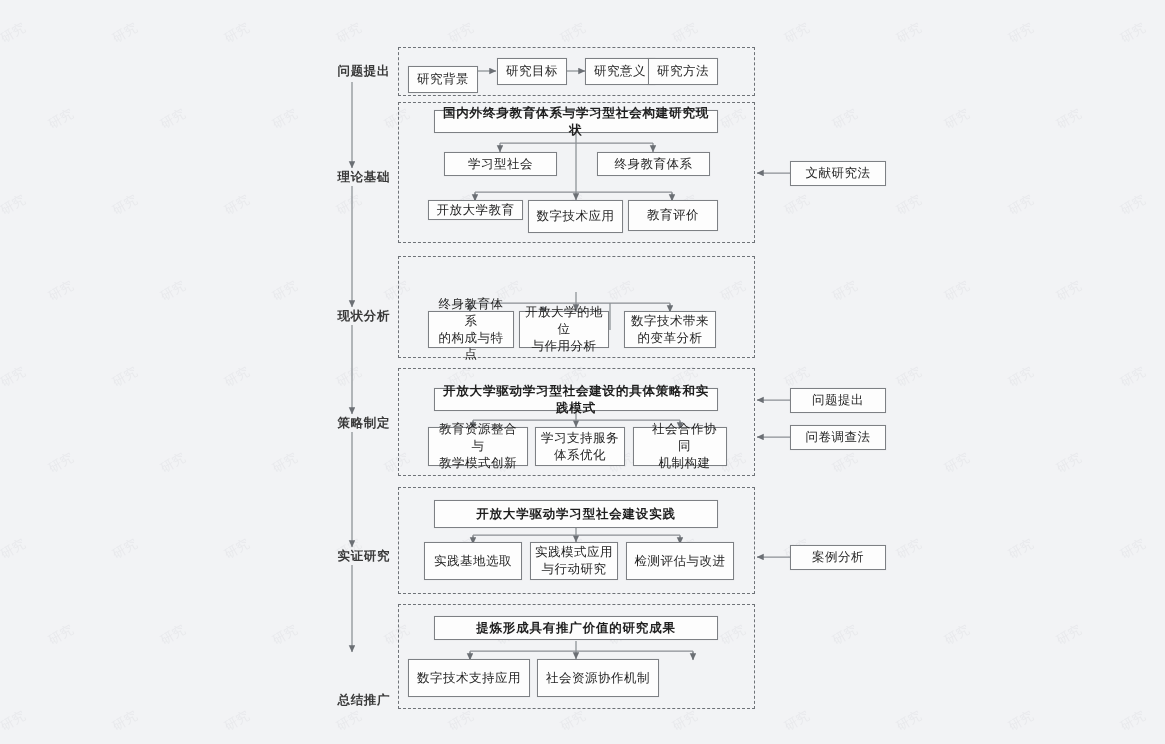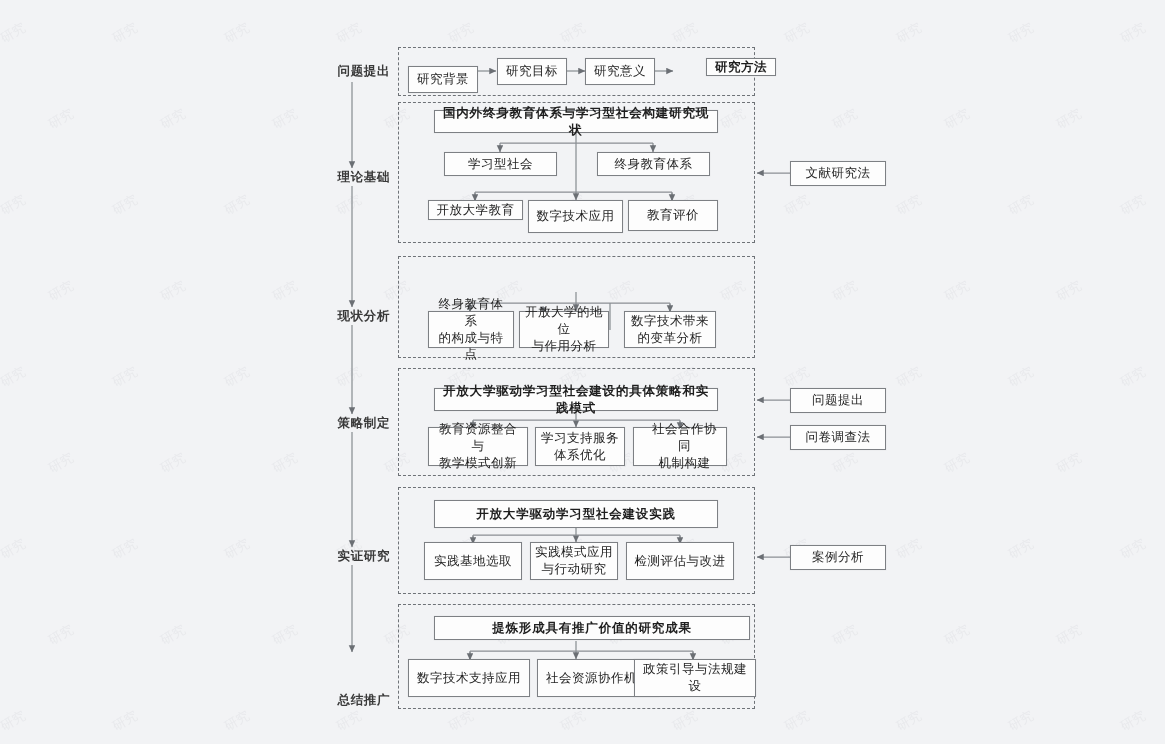--- a/index.html
+++ b/index.html
@@ -253,21 +253,21 @@
   <div class="section-box" style="left:398px; top:47px;  width:357px; height:49px;"></div>
   <div class="section-box" style="left:398px; top:102px; width:357px; height:141px;"></div>
   <div class="section-box" style="left:398px; top:256px; width:357px; height:102px;"></div>
   <div class="section-box" style="left:398px; top:368px; width:357px; height:108px;"></div>
   <div class="section-box" style="left:398px; top:487px; width:357px; height:107px;"></div>
   <div class="section-box" style="left:398px; top:604px; width:357px; height:105px;"></div>
 
   <div class="node" style="left:408px; top:58px; width:70px; height:27px;margin-top:8px;">研究背景</div>
   <div class="node" style="left:497px; top:58px; width:70px; height:27px;">研究目标</div>
   <div class="node" style="left:585px; top:58px; width:70px; height:27px;">研究意义</div>
-  <div class="node" style="left:706px; top:58px; width:70px; height:18px;font-weight:bold;">研究方法</div>
+  <div class="node" style="left:648px; top:58px; width:70px; height:27px;">研究方法</div>
 
   <div class="node head" style="left:434px; top:110px; width:284px; height:23px;">国内外终身教育体系与学习型社会构建研究现状</div>
   <div class="node" style="left:444px; top:152px; width:113px; height:24px;">学习型社会</div>
   <div class="node" style="left:597px; top:152px; width:113px; height:24px;">终身教育体系</div>
   <div class="node" style="left:428px; top:200px; width:95px; height:20px;">开放大学教育</div>
   <div class="node" style="left:528px; top:200px; width:95px; height:33px;">数字技术应用</div>
   <div class="node" style="left:628px; top:200px; width:90px; height:31px;">教育评价</div>
 
   <div class="node" style="left:428px; top:311px; width:86px; height:37px;">终身教育体系<br>的构成与特点</div>
   <div class="node" style="left:519px; top:311px; width:90px; height:37px;">开放大学的地位<br>与作用分析</div>
@@ -276,23 +276,22 @@
   <div class="node head" style="left:434px; top:388px; width:284px; height:23px;">开放大学驱动学习型社会建设的具体策略和实践模式</div>
   <div class="node" style="left:428px; top:427px; width:100px; height:39px;">教育资源整合与<br>教学模式创新</div>
   <div class="node" style="left:535px; top:427px; width:90px; height:39px;">学习支持服务<br>体系优化</div>
   <div class="node" style="left:633px; top:427px; width:94px; height:39px;padding-left:13px;">社会合作协同<br>机制构建</div>
 
   <div class="node head" style="left:434px; top:500px; width:284px; height:28px;">开放大学驱动学习型社会建设实践</div>
   <div class="node" style="left:424px; top:542px; width:98px; height:38px;">实践基地选取</div>
   <div class="node" style="left:530px; top:542px; width:88px; height:38px;">实践模式应用<br>与行动研究</div>
   <div class="node" style="left:626px; top:542px; width:108px; height:38px;">检测评估与改进</div>
 
-  <div class="node head" style="left:434px; top:616px; width:316px; height:24px;">提炼形成具有推广价值的研究成果</div>
+  <div class="node head" style="left:434px; top:616px; width:284px; height:24px;">提炼形成具有推广价值的研究成果</div>
   <div class="node" style="left:408px; top:659px; width:122px; height:38px;">数字技术支持应用</div>
   <div class="node" style="left:537px; top:659px; width:122px; height:38px;">社会资源协作机制</div>
-  <div class="node" style="left:634px; top:659px; width:122px; height:38px;">政策引导与法规建设</div>
 
   <div class="node method" style="left:790px; top:161px; width:96px; height:25px;">文献研究法</div>
   <div class="node method" style="left:790px; top:388px; width:96px; height:25px;">问题提出</div>
   <div class="node method" style="left:790px; top:425px; width:96px; height:25px;">问卷调查法</div>
   <div class="node method" style="left:790px; top:545px; width:96px; height:25px;">案例分析</div>
 
 </div>
 
 </body></html>

